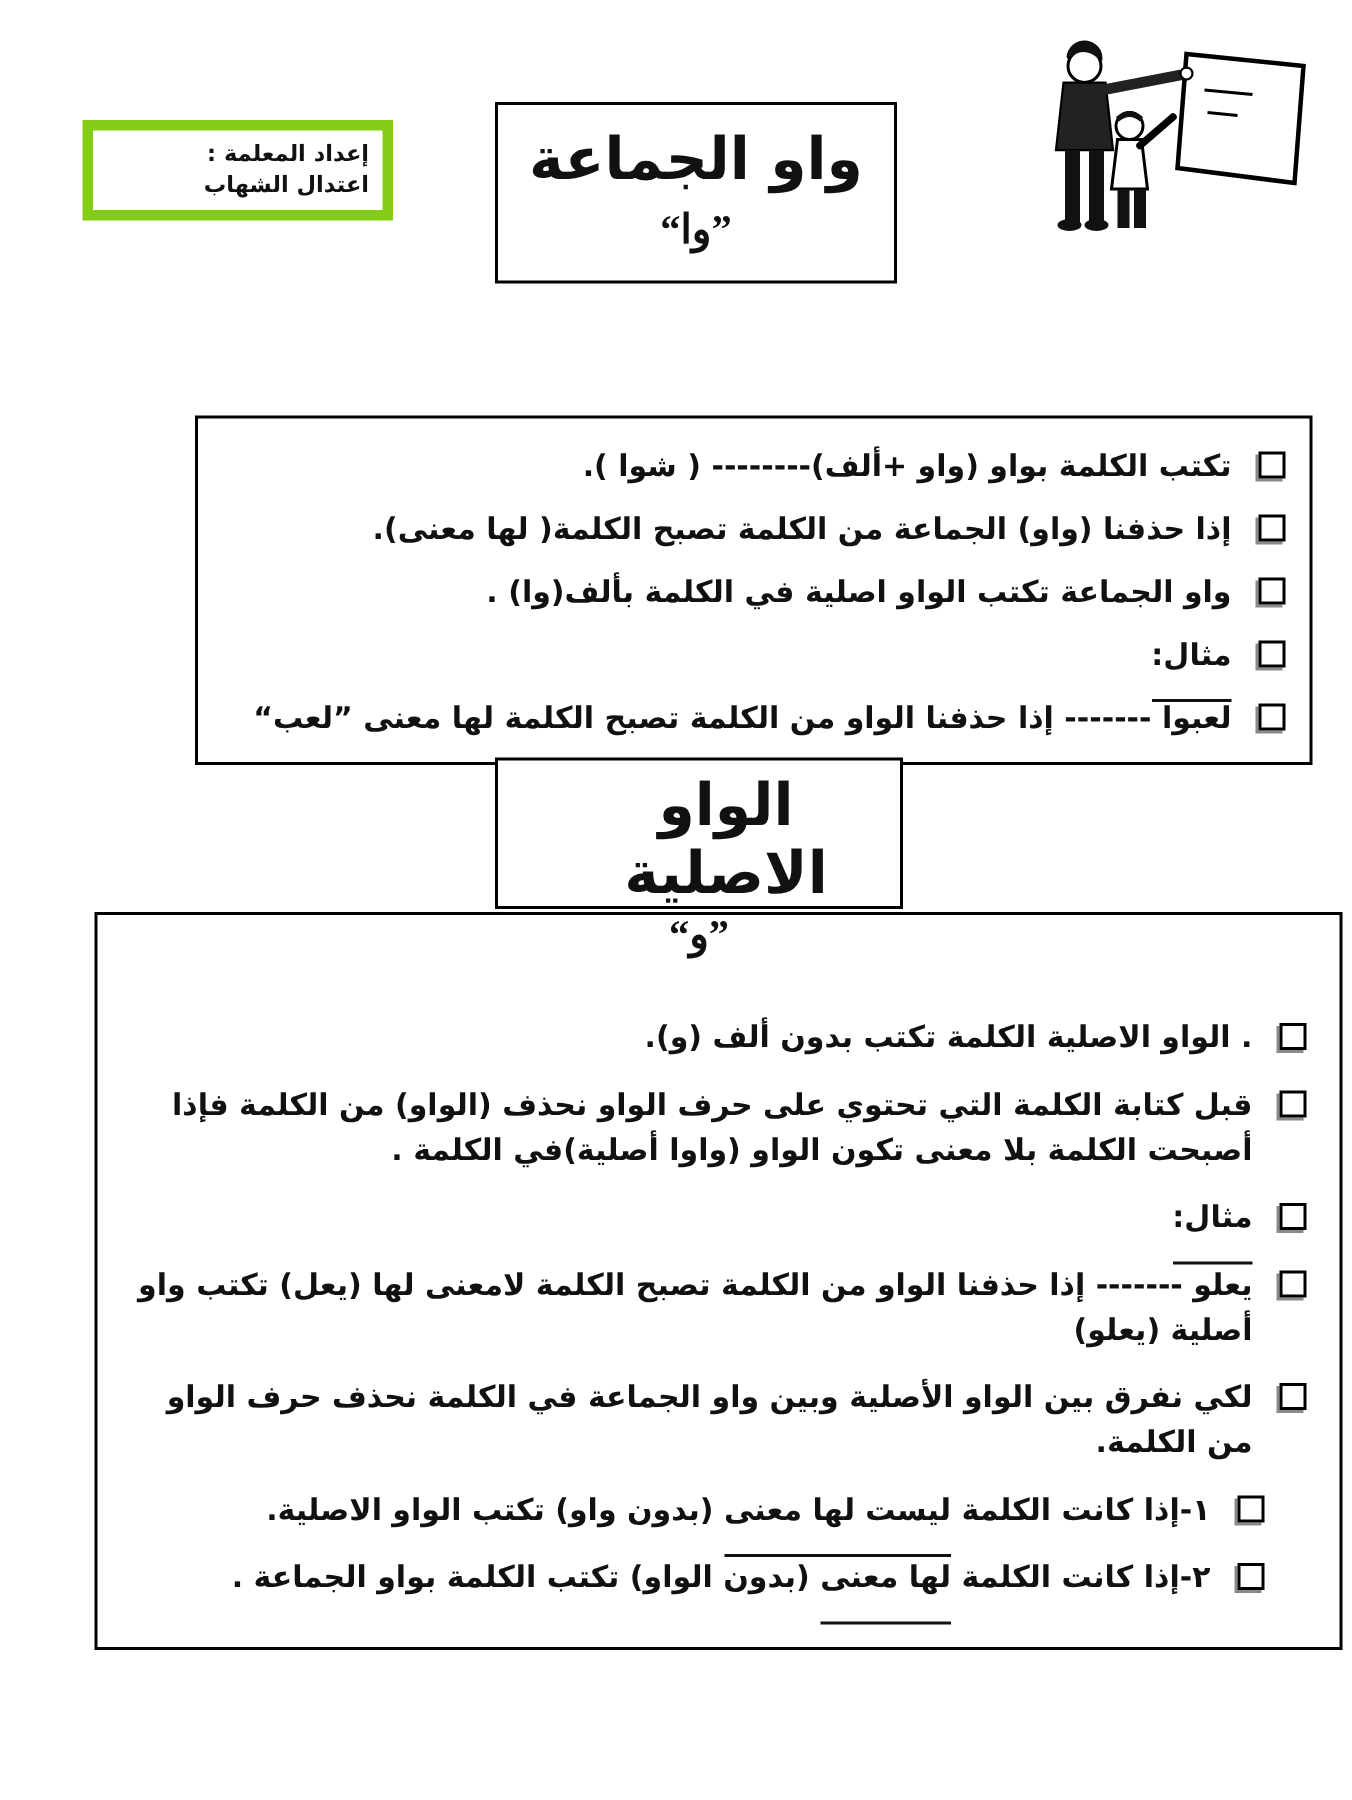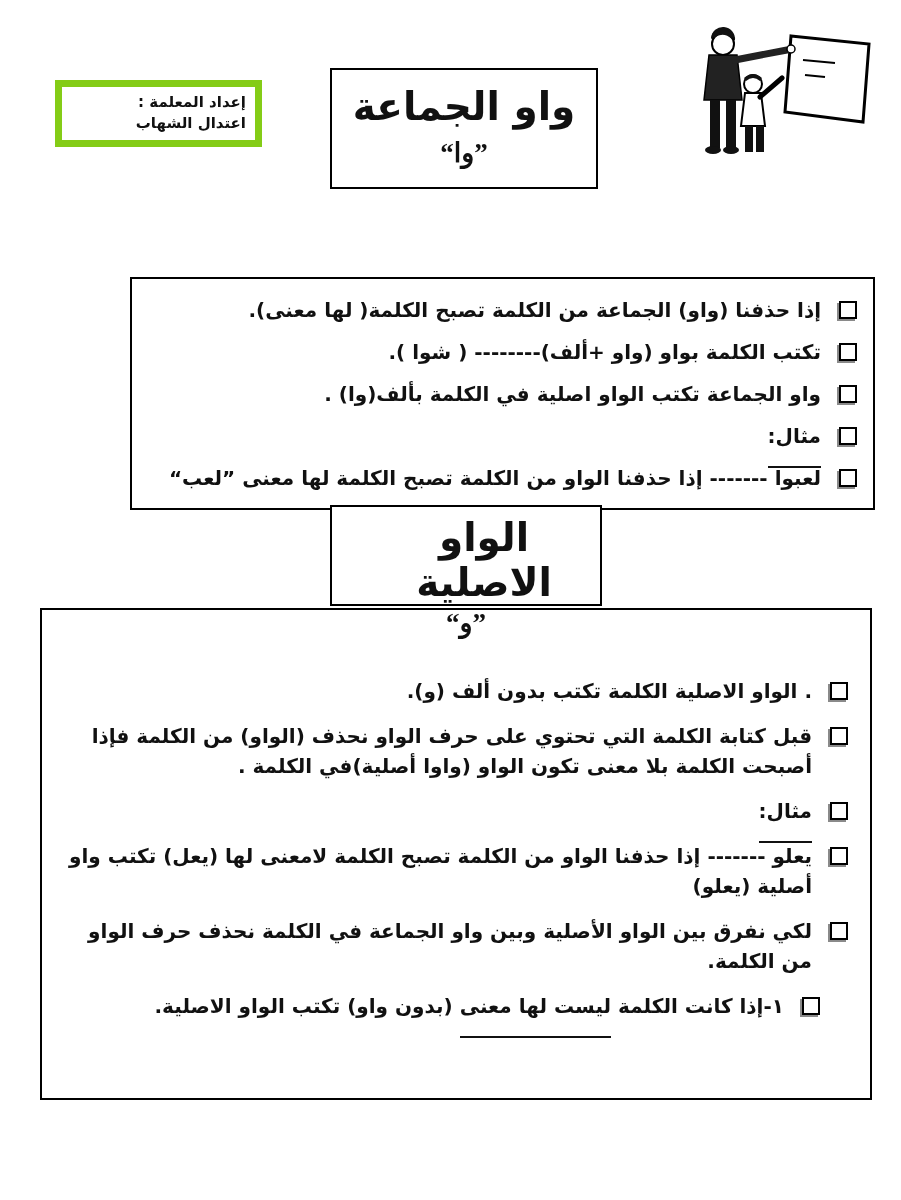--- a/index.html
+++ b/index.html
@@ -29,21 +29,21 @@
   .title-main{font-size:39px;font-weight:bold;margin-top:14px;}
   .title-sub{font-size:27px;font-weight:bold;margin-top:8px;font-family:Liberation Serif, serif;}
   
   .clipart{position:absolute;left:685px;top:20px;width:192px;height:148px;}
   
   .box{
     position:absolute;border:2px solid #000;background:#fff;
     box-sizing:border-box;
   }
   .section1{left:130px;top:277px;width:745px;height:233px;padding:16px 16px 0 12px;}
-  .section2{left:40px;top:608px;width:832px;height:492px;padding:66px 22px 0 14px;}
+  .section2{left:63px;top:608px;width:832px;height:492px;padding:66px 22px 0 14px;}
   .title-box2{
     position:absolute;left:330px;top:505px;width:268px;height:97px;
     border:2px solid #000;background:#fff;z-index:3;
     text-align:center;
   }
   .title-box2 .title-main{margin-top:8px;padding-left:36px;}
   .title-box2 .title-sub{margin-top:2px;}
   
   .bullet-row{
     display:flex;align-items:flex-start;
@@ -112,25 +112,25 @@
         <line x1="75" y1="77" x2="97" y2="58" stroke="#000" stroke-width="5" stroke-linecap="round"></line>
         <rect x="60" y="106" width="8" height="26" fill="#111"></rect>
         <rect x="71" y="106" width="8" height="26" fill="#111"></rect>
       </g>
     </svg>
   </div>
 
   <div class="box section1">
       <div class="bullet-row">
         <span class="checkbox"></span>
-        <span class="bullet-text"><span>إذا حذفنا (واو) الجماعة من الكلمة تصبح الكلمة( لها معنى).</span></span>
+        <span class="bullet-text"><span>تكتب الكلمة بواو (واو +ألف)--------   ( شوا ).</span></span>
       </div>
       <div class="bullet-row">
         <span class="checkbox"></span>
-        <span class="bullet-text"><span>تكتب الكلمة بواو (واو +ألف)--------   ( شوا ).</span></span>
+        <span class="bullet-text"><span>إذا حذفنا (واو) الجماعة من الكلمة تصبح الكلمة( لها معنى).</span></span>
       </div>
       <div class="bullet-row">
         <span class="checkbox"></span>
         <span class="bullet-text"><span>واو  الجماعة تكتب الواو اصلية في الكلمة بألف(وا) .</span></span>
       </div>
       <div class="bullet-row">
         <span class="checkbox"></span>
         <span class="bullet-text"><span class="u">مثال:</span></span>
       </div>
       <div class="bullet-row">
@@ -162,16 +162,20 @@
         <span class="bullet-text"><span>يعلو ------- إذا حذفنا الواو من الكلمة تصبح الكلمة لامعنى لها (يعل) تكتب واو أصلية (يعلو)</span></span>
       </div>
       <div class="bullet-row">
         <span class="checkbox"></span>
         <span class="bullet-text"><span>لكي نفرق بين الواو الأصلية وبين واو الجماعة في الكلمة نحذف حرف الواو من الكلمة.</span></span>
       </div>
       <div class="bullet-row indent">
         <span class="checkbox"></span>
         <span class="bullet-text"><span>١-إذا كانت الكلمة </span><span class="u">ليست لها معنى</span><span> (بدون واو) تكتب الواو الاصلية.</span></span>
       </div>
+      <div class="bullet-row indent">
+        <span class="checkbox"></span>
+        <span class="bullet-text"><span>٢-إذا كانت الكلمة </span><span class="u">لها معنى</span><span> (بدون الواو) تكتب الكلمة بواو الجماعة .</span></span>
+      </div>
     </div>
 
 
 </div>
 
 </body></html>

